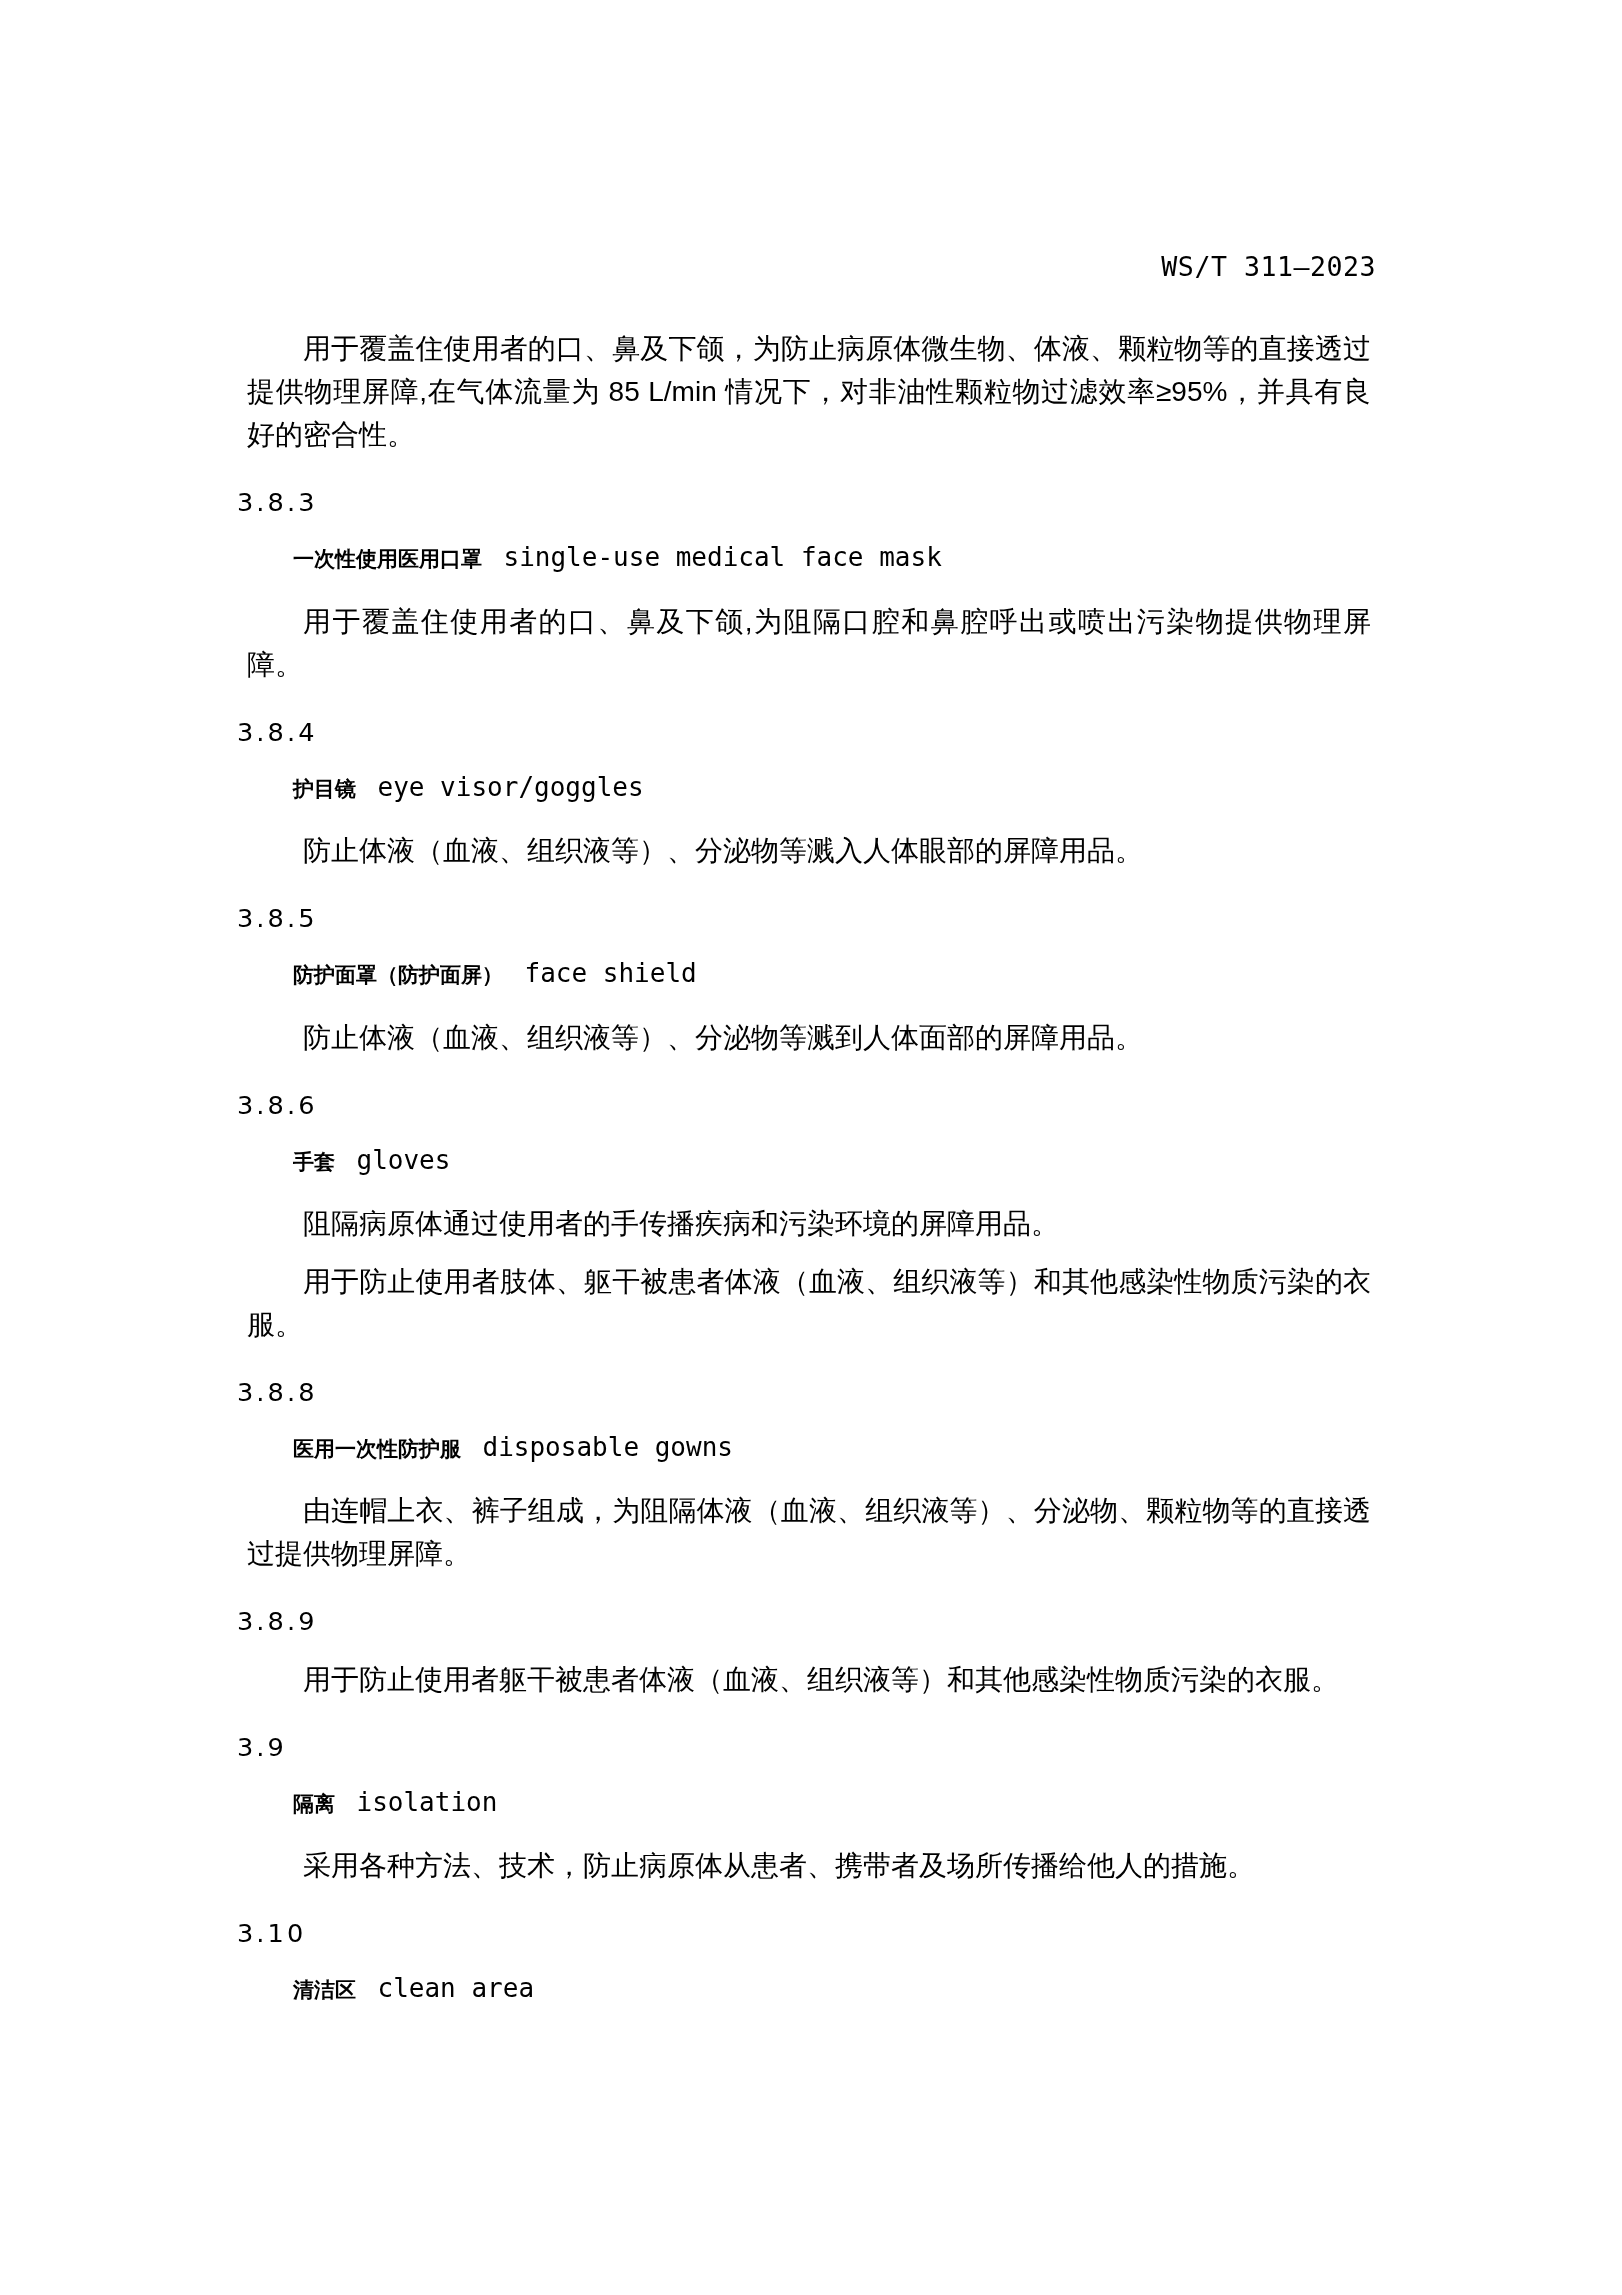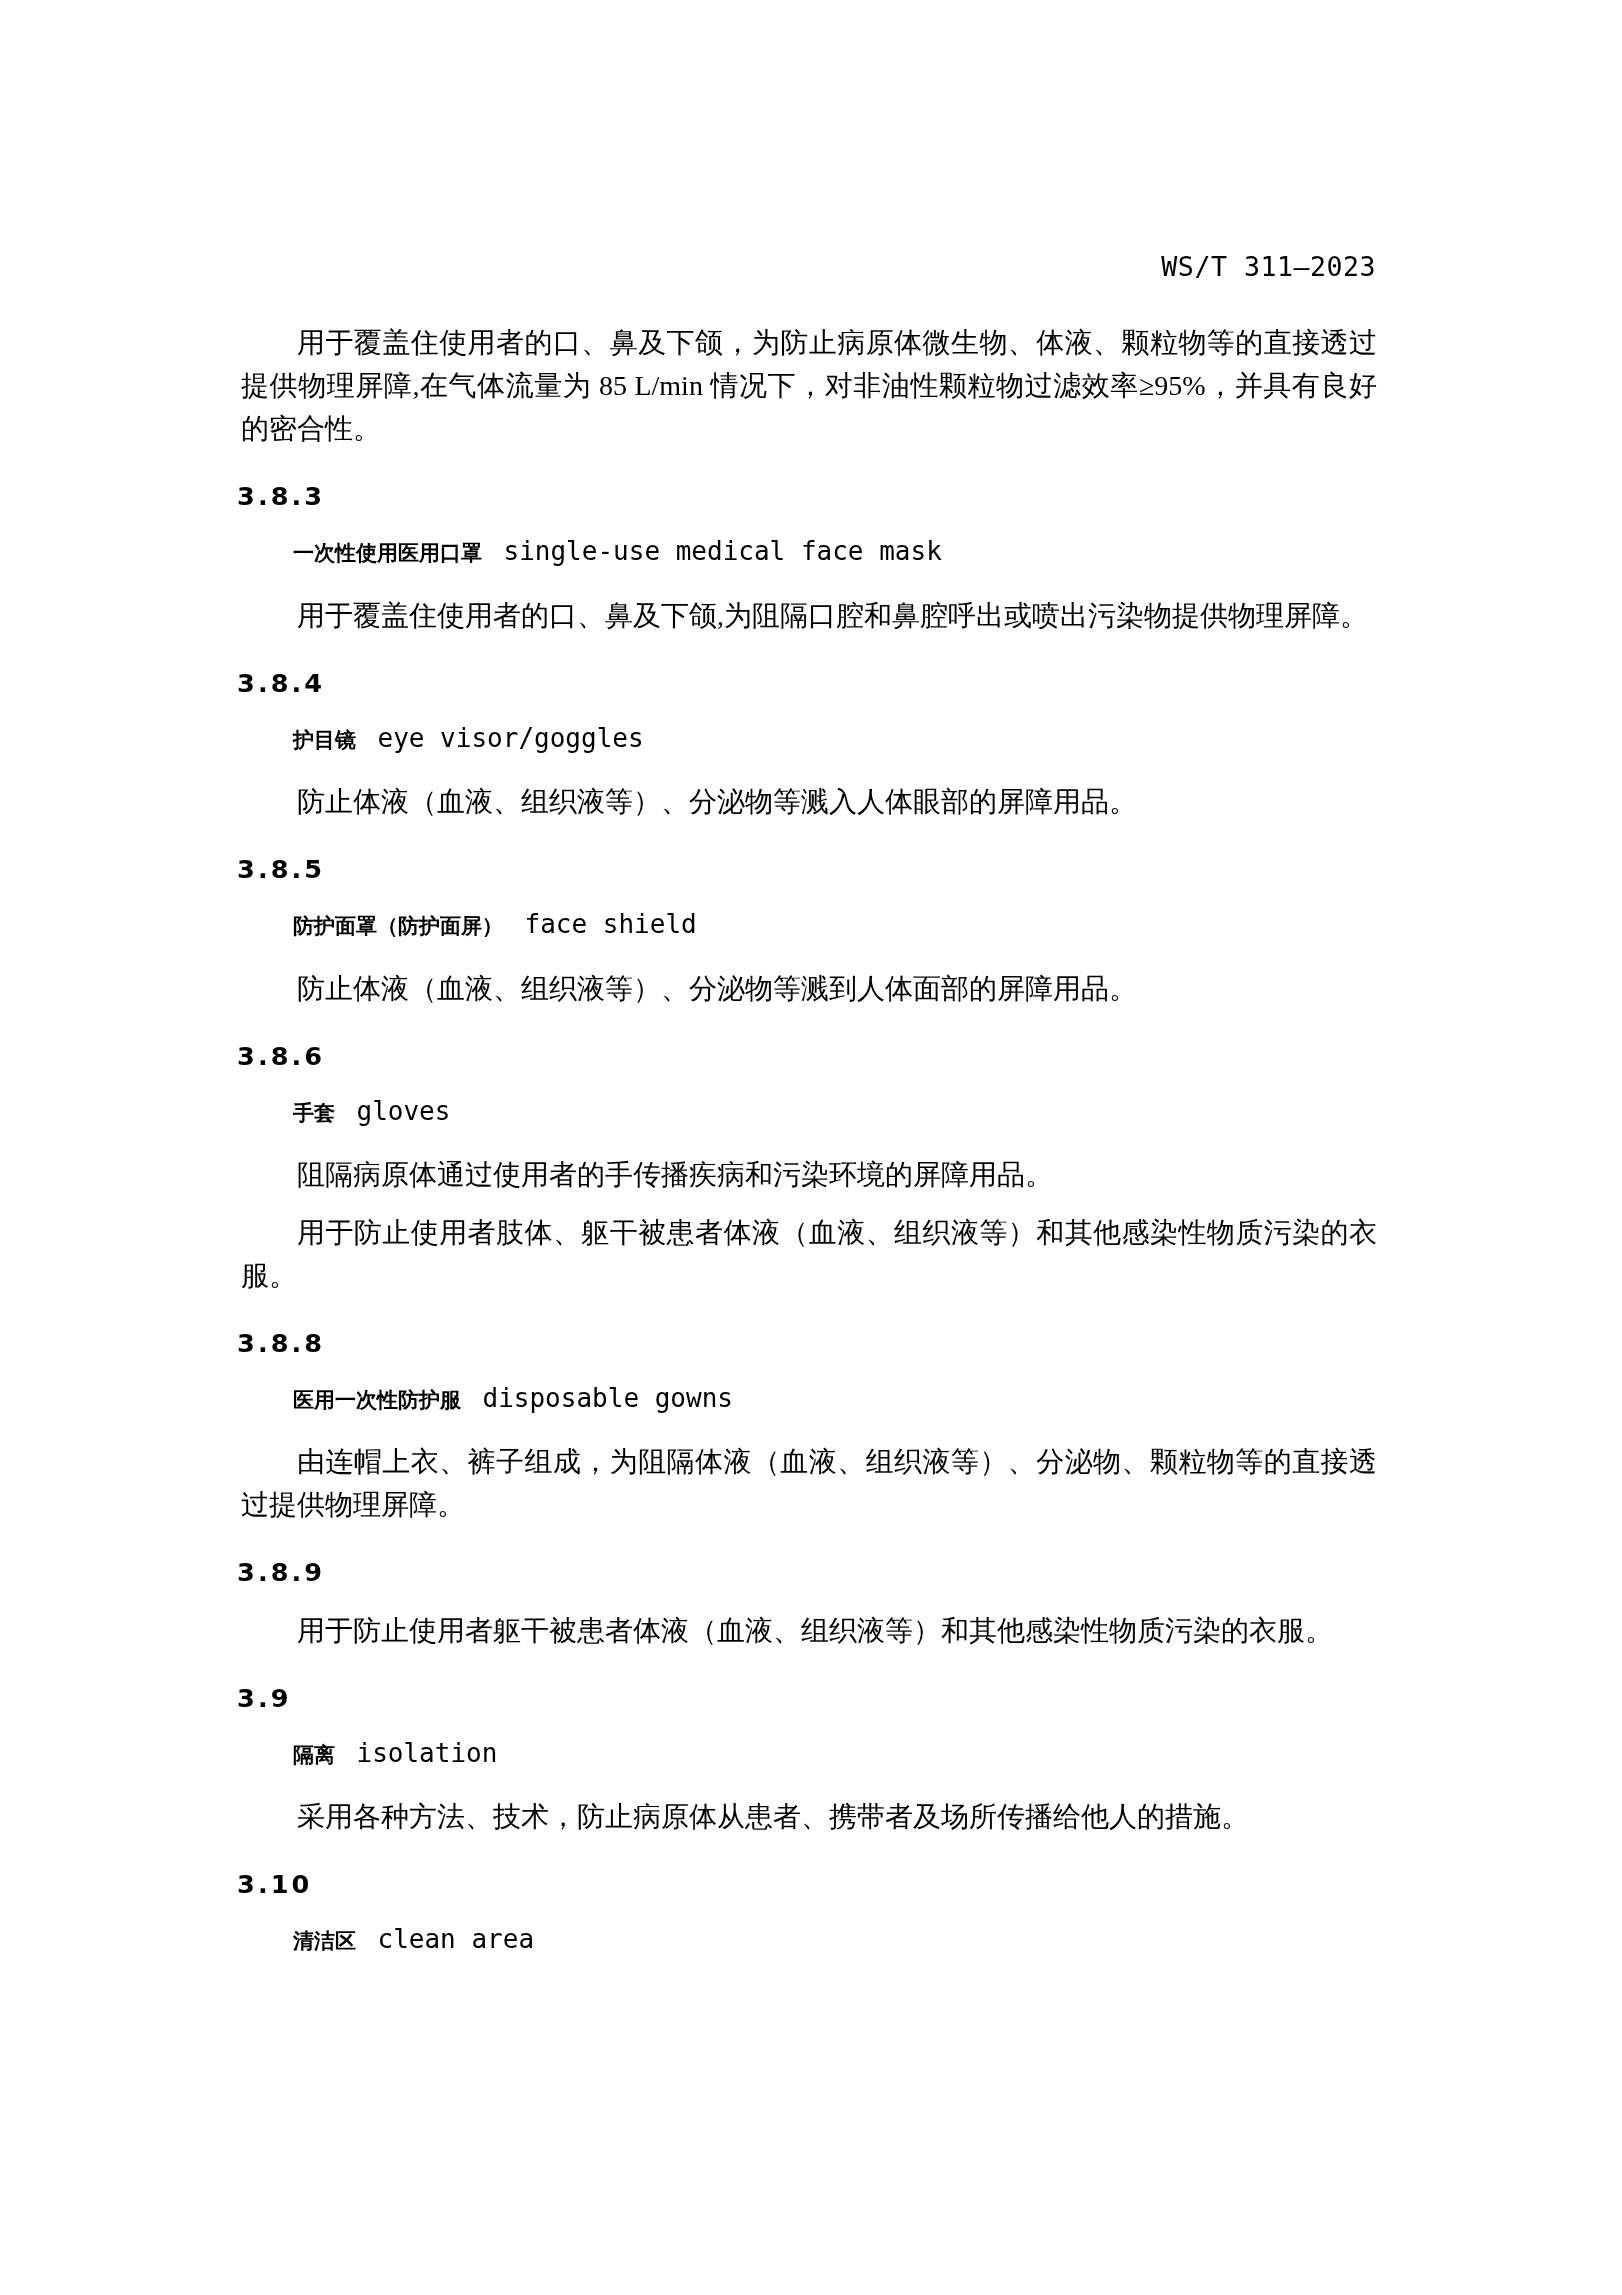--- a/index.html
+++ b/index.html
@@ -26,37 +26,36 @@
     letter-spacing: 0.5px;
     white-space: nowrap;
   }
   .content {
     position: absolute;
     left: 237px;
     top: 317px;
     width: 1144px;
   }
   .para {
-    margin: 4px;
-    font-family: Liberation Serif, serif;
+    margin: 10px;
+    font-family: Liberation Sans, sans-serif;
     font-size: 28px;
     line-height: 43px;
     text-align: justify;
     text-indent: 2em;
     word-break: break-all;
   }
   .para:empty { display: none; }
   .secnum {
     margin-top: 25px;
     font-family: "DejaVu Sans", "Liberation Sans", sans-serif;
     font-size: 25.6px;
     line-height: 43px;
     letter-spacing: 0.12em;
     white-space: nowrap;
-    font-weight: bold;
   }
   .termline {
     margin-top: 12.3px;
     padding-left: 56px; 
     line-height: 43px;
     white-space: nowrap;
   }
   .term-zh {
     font-family: Liberation Serif, serif;
     font-weight: 700;

